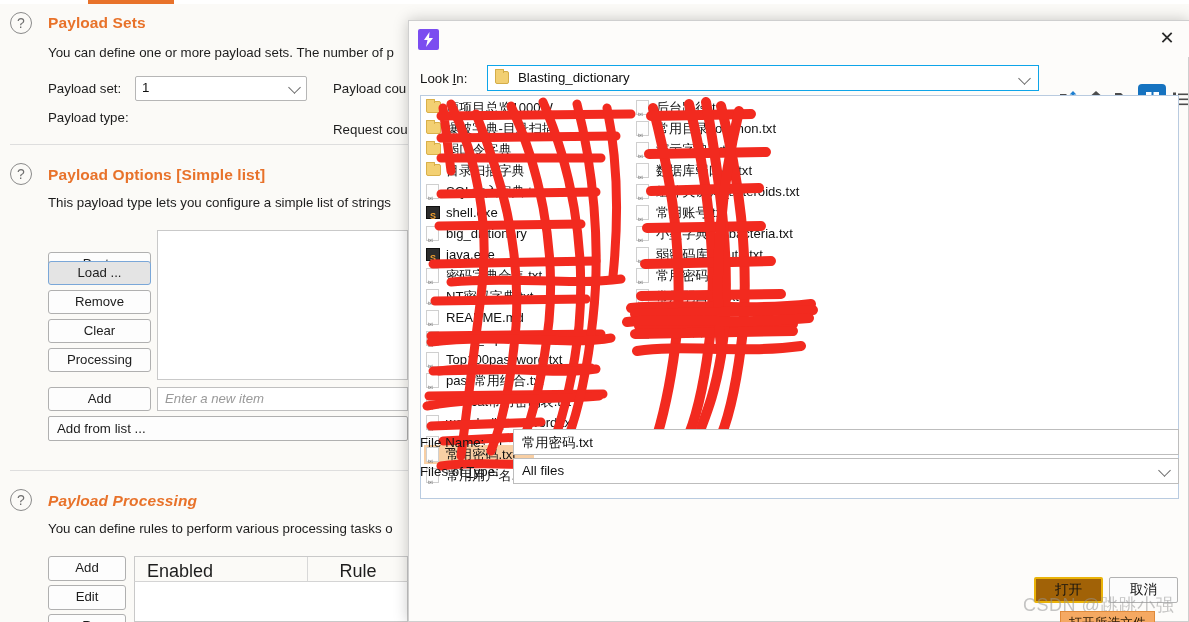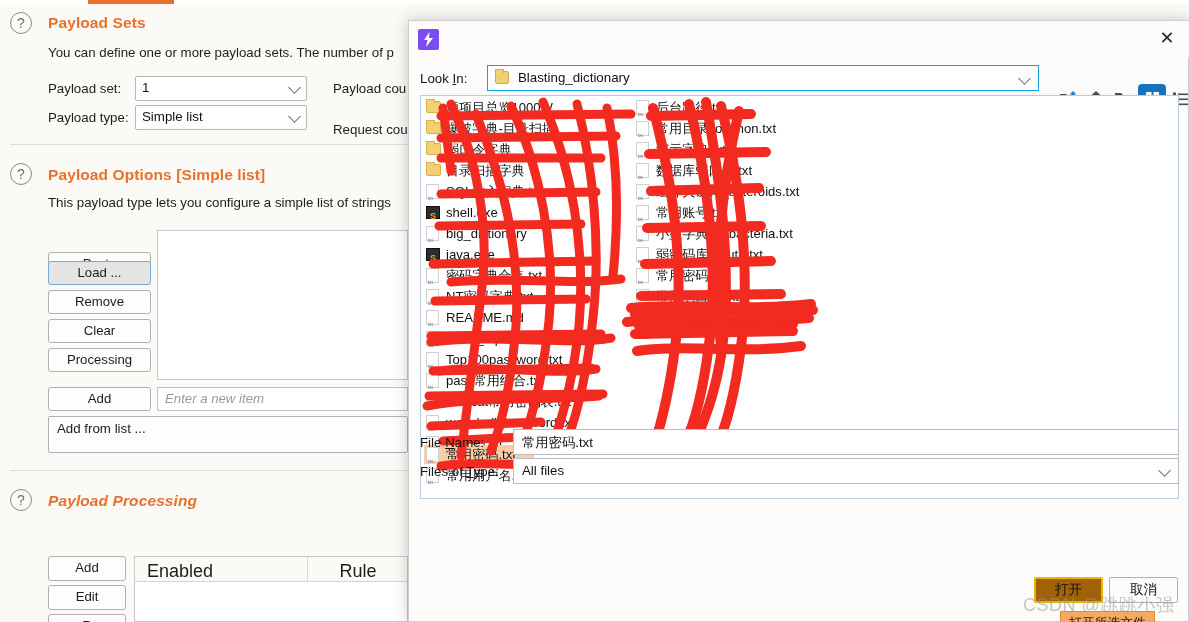--- a/index.html
+++ b/index.html
@@ -62,21 +62,21 @@
   .btn.focus { background: #e4e4e4; border-color: #7aa7d8; }
   .listbox {
     position: absolute; background: #ffffff; border: 1px solid #c9c9c9;
   }
   .textinput {
     position: absolute; height: 24px; background: #ffffff;
     border: 1px solid #c0c0c0; font-size: 13.2px; padding: 3px 7px;
     color: #9a9a9a; font-style: italic; white-space: nowrap; overflow:hidden;
   }
   .wide-btn {
-    position: absolute; height: 37px; background: #fdfdfd;
+    position: absolute; height: 25px; background: #fdfdfd;
     border: 1px solid #b0b0b0; border-radius: 2px;
     font-size: 13.3px; color: #1d1d1d; line-height: 23px; padding-left: 8px;
     white-space: nowrap; overflow: hidden;
   }
   .hr {
     position: absolute; height: 1px; background: #dedede;
   }
   .table-head {
     position: absolute; background: #fbfaf7; border: 1px solid #c9c9c9;
     border-bottom: 1px solid #d4d4d4;
@@ -222,24 +222,20 @@
     <div class="help-circle" style="left:10px; top:12px;">?</div>
     <div class="sec-title" style="left:48px; top:14px;">Payload Sets</div>
     <div class="sec-desc" style="left:48px; top:45px;">You can define one or more payload sets. The number of p</div>
 
     <div class="fld-label" style="left:48px; top:81px;">Payload set:</div>
     <div class="combo" style="left:135px; top:76px; width:172px;">
       <span>1</span>
       <span class="chev"></span>
     </div>
     <div class="fld-label" style="left:48px; top:110px;">Payload type:</div>
-    <div class="combo" style="left:135px; top:105px; width:172px;">
-      <span>Simple list</span>
-      <span class="chev"></span>
-    </div>
     <div class="fld-label" style="left:333px; top:81px;">Payload cou</div>
     <div class="fld-label" style="left:333px; top:122px;">Request cou</div>
 
     <div class="hr" style="left:10px; top:144px; width:398px;"></div>
 
     <div class="help-circle" style="left:10px; top:163px;">?</div>
     <div class="sec-title" style="left:48px; top:166px;">Payload Options [Simple list]</div>
     <div class="sec-desc" style="left:48px; top:195px;">This payload type lets you configure a simple list of strings</div>
 
     <div class="btn" style="left:48px; top:232px; width:103px;margin-top:20px;">Paste</div>
@@ -252,20 +248,21 @@
 
     <div class="btn" style="left:48px; top:387px; width:103px;">Add</div>
     <div class="textinput" style="left:157px; top:387px; width:251px;">Enter a new item</div>
 
     <div class="wide-btn" style="left:48px; top:416px; width:360px;">Add from list ...</div>
 
     <div class="hr" style="left:10px; top:470px; width:398px;"></div>
 
     <div class="help-circle" style="left:10px; top:489px;">?</div>
     <div class="sec-title" style="left:48px; top:492px;font-style:italic;">Payload Processing</div>
+    <div class="sec-desc" style="left:48px; top:521px;">You can define rules to perform various processing tasks o</div>
 
     <div class="btn" style="left:48px; top:556px; width:78px; height:25px;">Add</div>
     <div class="btn" style="left:48px; top:585px; width:78px; height:25px;">Edit</div>
     <div class="btn" style="left:48px; top:614px; width:78px; height:25px;">R</div>
 
     <div class="table-head" style="left:134px; top:556px; width:274px; height:26px;"></div>
     <div class="th" style="left:140px; top:561px; width:80px;">Enabled</div>
     <div class="vsep" style="left:307px; top:557px; height:24px;"></div>
     <div class="th" style="left:310px; top:561px; width:96px;">Rule</div>
     <div class="listbox" style="left:134px; top:582px; width:274px; height:40px; border-top:none;"></div>

